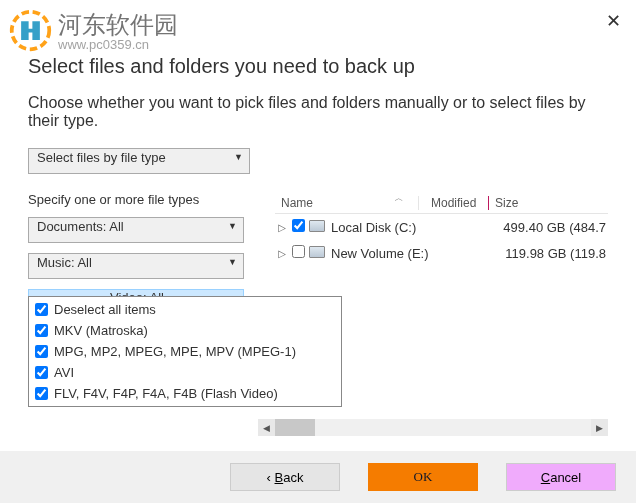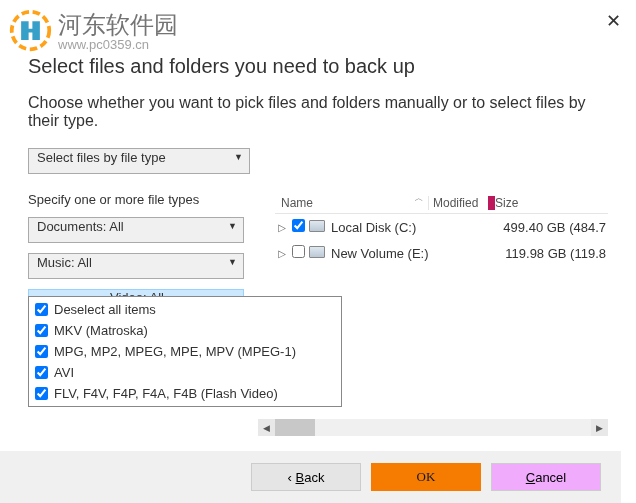--- a/index.html
+++ b/index.html
@@ -14,41 +14,41 @@
 h1 { font-size: 20px; font-weight: normal; color: #333; margin-bottom: 16px; }
 .subtitle { font-size: 16px; color: #333; margin-bottom: 18px; }
 .combo { display: inline-flex; align-items: center; justify-content: space-between; height: 26px; padding: 0 6px 8px 8px; background: #f0f0f0; border: 1px solid #aaa; width: 222px; font-size: 13px; cursor: pointer; }
 .combo .arrow { font-size: 9px; color: #333; }
 .combo.open { background: #cce8ff; border-color: #99d1ff; flex-direction: column; }
 .main-row { display: flex; margin-top: 18px; }
 .left-col { width: 235px; }
 .spec-label { font-size: 13px; margin-bottom: 10px; }
 .left-col .combo { display: flex; width: 216px; margin-bottom: 10px; }
 .right-col { flex: 1; margin-left: 12px; position: relative; }
-.tree-header { display: flex; font-size: 12px; color: #555; border-bottom: 1px solid #e5e5e5; height: 22px; align-items: center; }
+.tree-header { display: flex; font-size: 12px; color: #555; border-bottom: 1px solid #e5e5e5; height: 22px; align-items: center; gap: 10px; }
 .th-name { flex: 1; padding-left: 6px; }
 .th-sort { width: 18px; text-align: center; color: #888; font-size: 9px; position: relative; top: -4px; }
-.th-mod { width: 60px; border-left: 1px solid #e5e5e5; padding-left: 4px; }
-.th-size { width: 120px; border-left: 7px solid #be185d; padding-left: 0; }
+.th-mod { width: 60px; border-left: 1px solid #e5e5e5; padding-left: 12px; }
+.th-size { width: 120px; border-left: 1px solid #be185d; padding-left: 6px; }
 .tree-row { display: flex; align-items: center; height: 26px; font-size: 13px; }
 .tr-exp { width: 14px; text-align: center; color: #666; font-size: 10px; cursor: pointer; }
 .tr-chk { width: 14px; margin: 0 3px; }
 .tr-chk input { width: 13px; height: 13px; }
 .tr-icon { width: 18px; height: 14px; margin-right: 4px; }
 .disk-icon { display: inline-block; width: 16px; height: 12px; background: linear-gradient(#dfe8f0,#bcc9d6); border: 1px solid #888; border-radius: 1px; position: relative; }
 .tr-name { flex: 1; }
 .tr-size { width: 120px; text-align: right; padding-right: 2px; white-space: nowrap; overflow: hidden; }
 .dropdown-list { position: absolute; left: 28px; top: 296px; width: 314px; background: #fff; border: 1px solid #888; z-index: 10; padding: 2px 0; }
 .dl-item { display: flex; align-items: center; height: 21px; padding: 0 6px; font-size: 13px; }
 .dl-item input { margin-right: 6px; width: 13px; height: 13px; }
 .hscroll { position: absolute; left: 258px; right: 28px; bottom: 67px; height: 17px; background: #f0f0f0; display: flex; align-items: center; }
 .hs-btn { width: 17px; height: 17px; background: #e8e8e8; display: flex; align-items: center; justify-content: center; font-size: 9px; color: #555; cursor: pointer; }
 .hs-track { flex: 1; height: 17px; position: relative; }
 .hs-thumb { position: absolute; left: 0; width: 40px; height: 17px; background: #c8c8c8; }
-.footer { position: absolute; bottom: 0; left: 0; right: 15px; height: 52px; background: #f0f0f0; display: flex; align-items: center; justify-content: flex-end; padding-right: 20px; gap: 10px; }
+.footer { position: absolute; bottom: 0; left: 0; right: 0; height: 52px; background: #f0f0f0; display: flex; align-items: center; justify-content: flex-end; padding-right: 20px; gap: 28px; }
 .btn { width: 110px; height: 28px; border: 1px solid #ccc; background: #f0abfc; font-size: 13px; cursor: pointer; }
 .btn.hover { background: #e5e5e5; }
 .btn.primary { background: #f57c00; color: #0f172a; border-color: #f57c00; font-family: Liberation Serif, serif; }
 .underline { text-decoration: underline; }
 </style>
 </head>
 <body>
 
 <div class="watermark">
   <svg class="wm-icon" viewBox="0 0 48 48">

